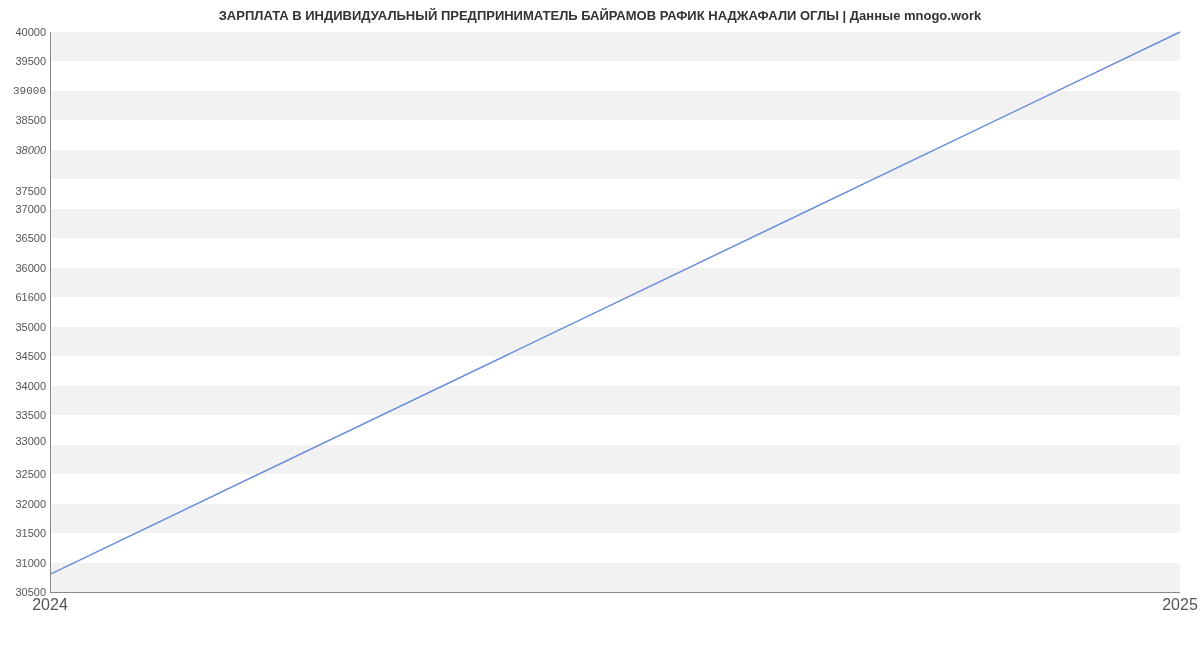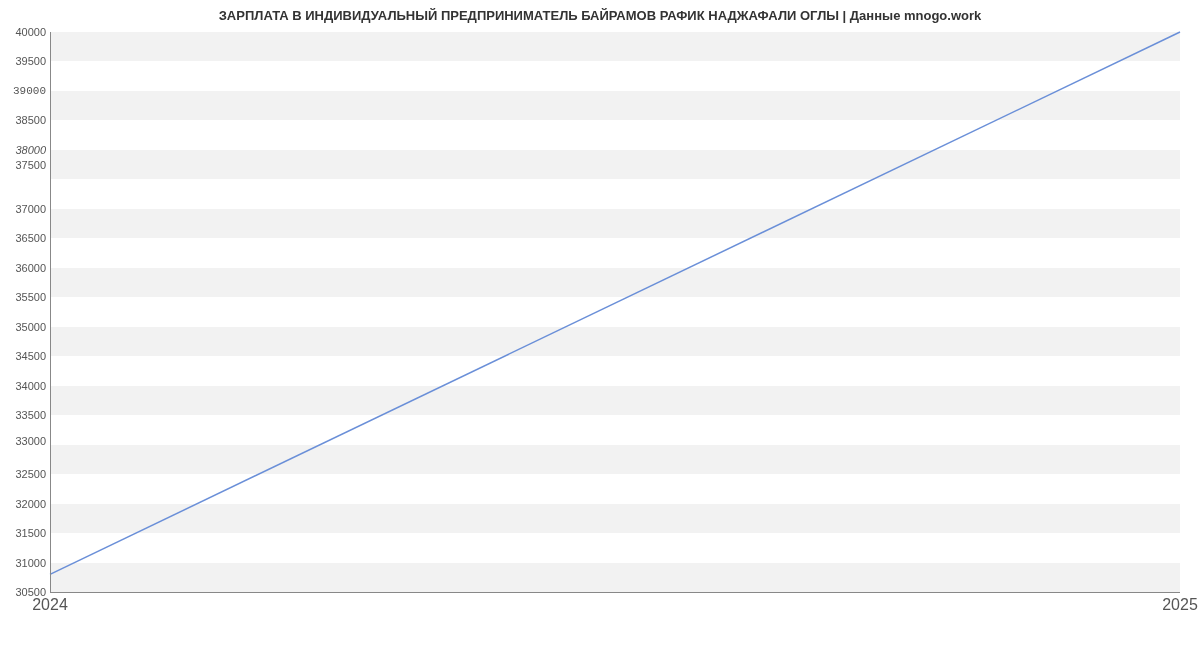--- a/index.html
+++ b/index.html
@@ -92,25 +92,25 @@
       <div class="y-tick-label" style="top: 592px;">30500</div>
       <div class="y-tick-label" style="top: 562.526px;">31000</div>
       <div class="y-tick-label" style="top: 533.053px;">31500</div>
       <div class="y-tick-label" style="top: 503.579px;">32000</div>
       <div class="y-tick-label" style="top: 474.105px;">32500</div>
       <div class="y-tick-label" style="top: 441px;">33000</div>
       <div class="y-tick-label" style="top: 415.158px;">33500</div>
       <div class="y-tick-label" style="top: 385.684px;">34000</div>
       <div class="y-tick-label" style="top: 356.211px;">34500</div>
       <div class="y-tick-label" style="top: 326.737px;">35000</div>
-      <div class="y-tick-label" style="top: 297.263px;">35500</div>
+      <div class="y-tick-label" style="top: 297.263px;">61600</div>
       <div class="y-tick-label" style="top: 267.789px;">36000</div>
       <div class="y-tick-label" style="top: 238.316px;">36500</div>
       <div class="y-tick-label" style="top: 208.842px;">37000</div>
-      <div class="y-tick-label" style="top: 165px;">37500</div>
+      <div class="y-tick-label" style="top: 191px;">37500</div>
       <div class="y-tick-label" style="top: 149.895px; font-style: italic;">38000</div>
       <div class="y-tick-label" style="top: 120.421px;">38500</div>
       <div class="y-tick-label" style="top: 90.9474px; font-family: Liberation Mono, monospace;">39000</div>
       <div class="y-tick-label" style="top: 61.4737px;">39500</div>
       <div class="y-tick-label" style="top: 32px;">40000</div>
     </div>
   <div id="x-ticks">
       <div class="x-tick-label" style="left: 50px;">2024</div>
       <div class="x-tick-label" style="left: 1180px;">2025</div>
     </div>

